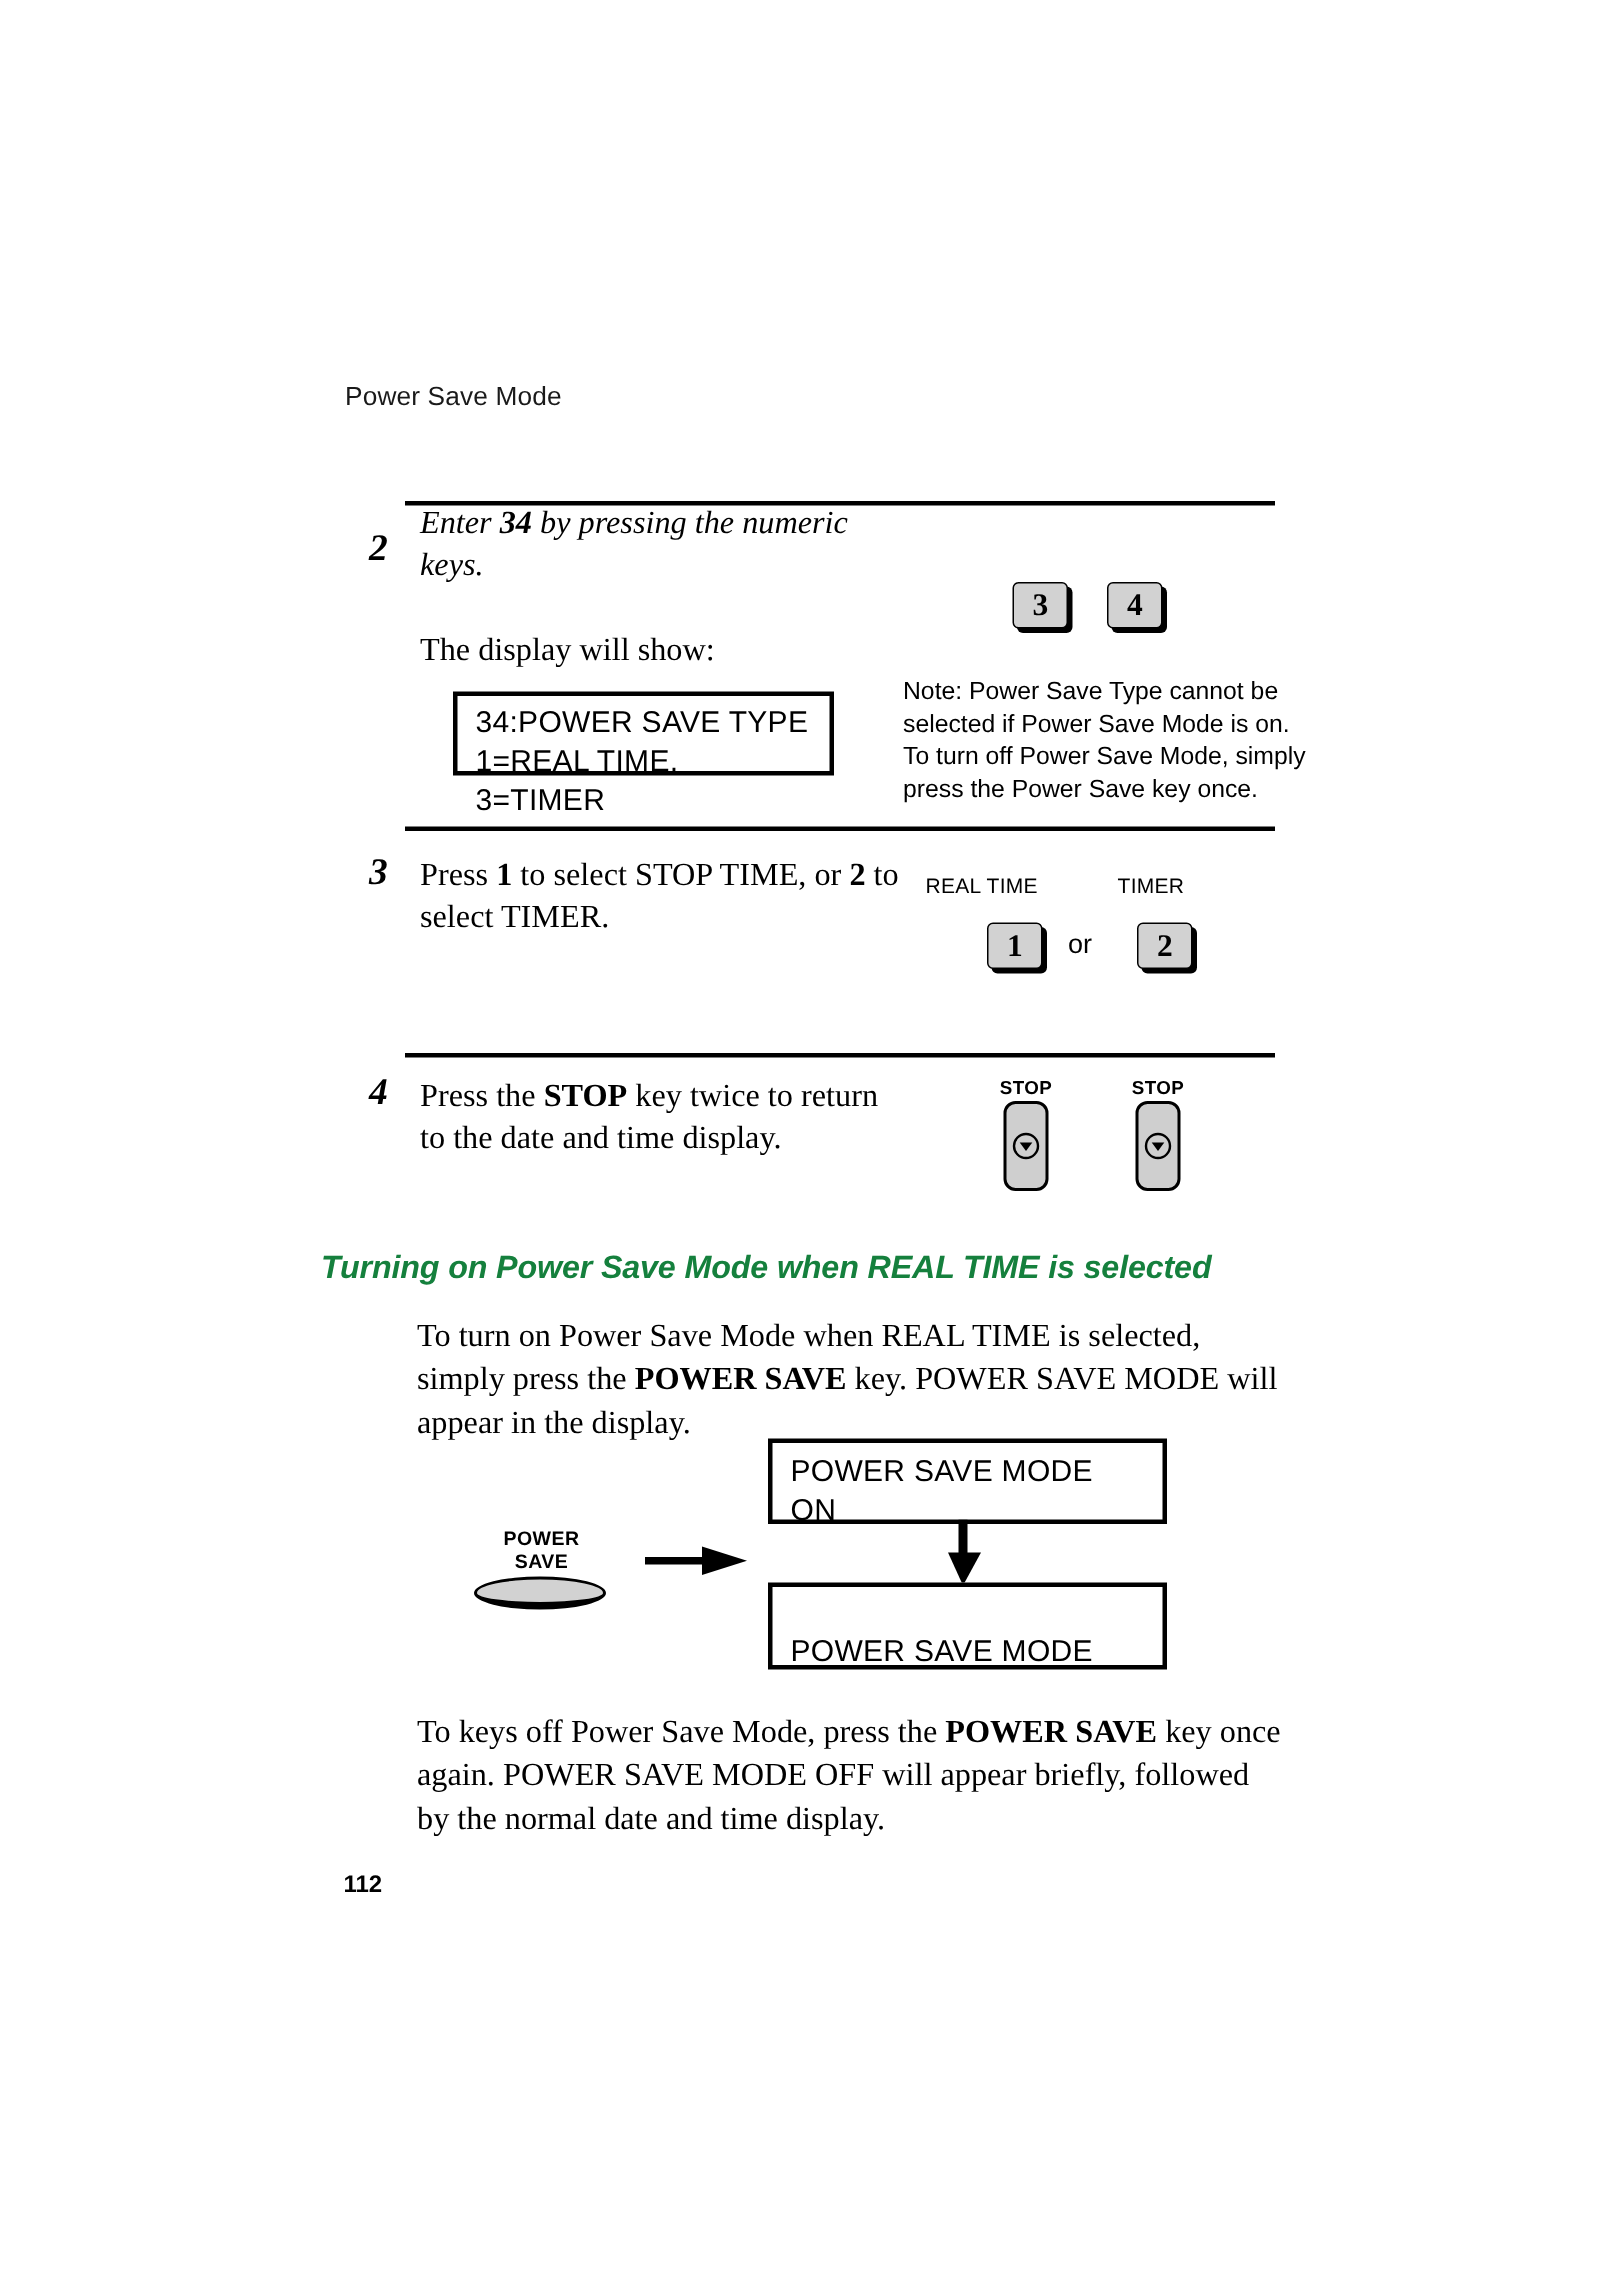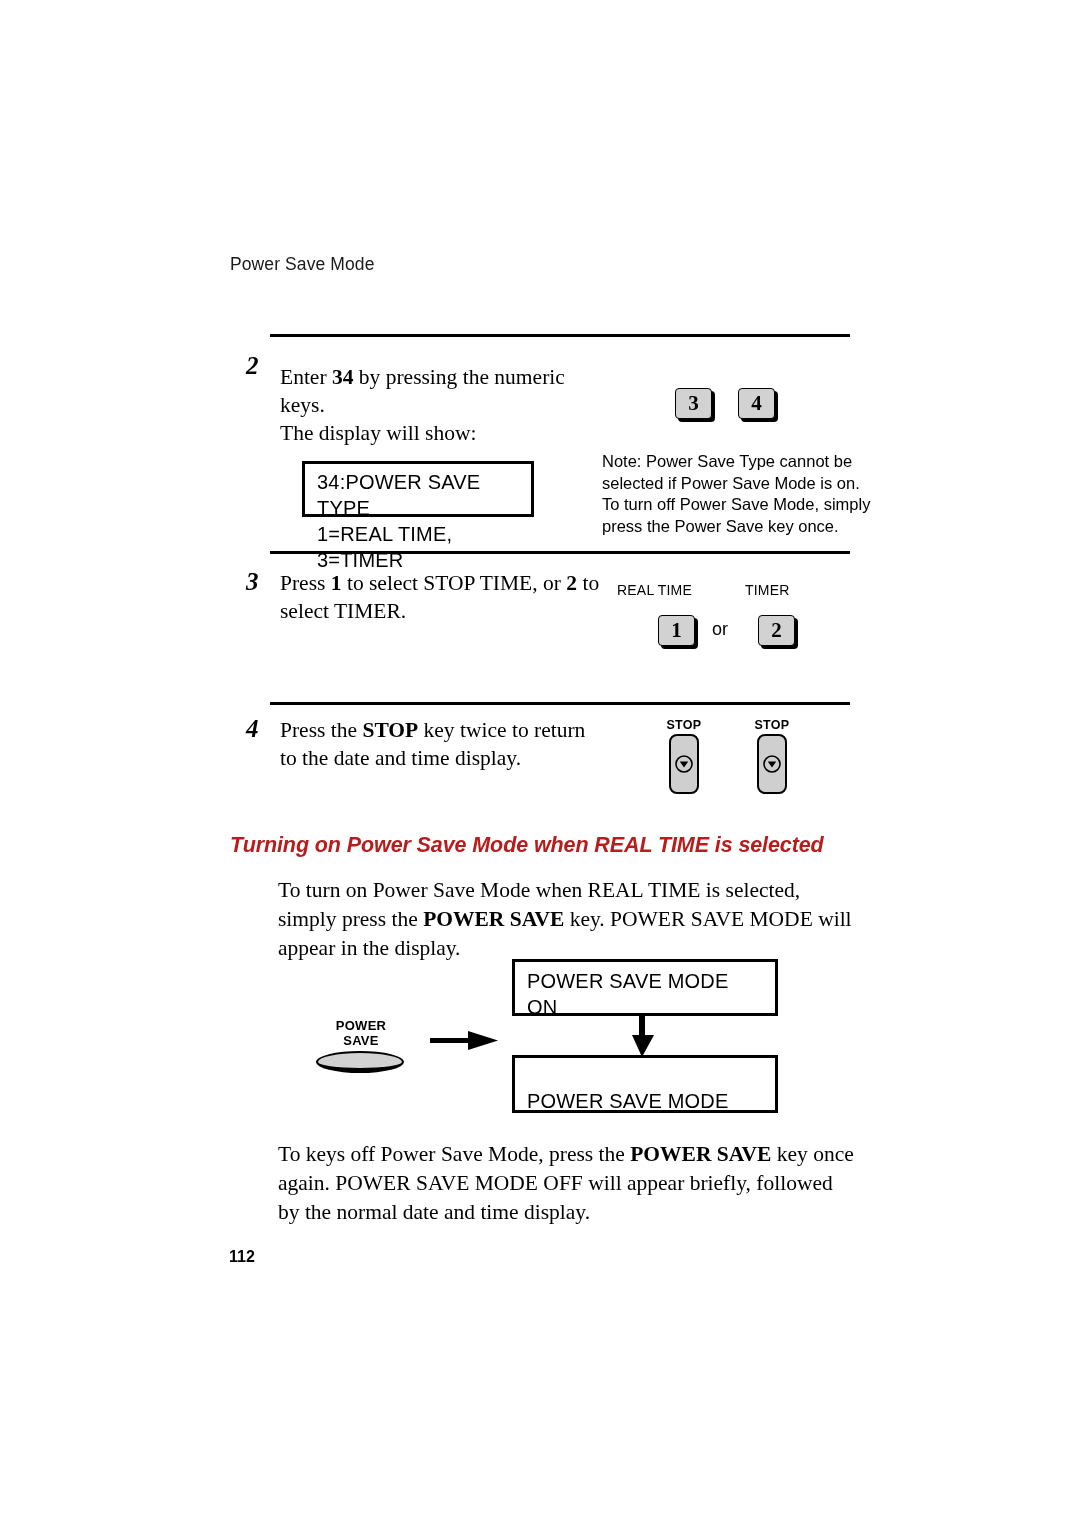--- a/index.html
+++ b/index.html
@@ -57,21 +57,21 @@
   .step-body {
     position: absolute;
     font-family: "Liberation Serif", serif;
     font-size: 21.5px;
     line-height: 28px;
     color: #000;
   }
   .step-body b { font-weight: bold; }
 
   .step2-num  { left: 246px; top: 352px; }
-  .step2-body { left: 280px; top: 363px; width: 300px; }
+  .step2-body { left: 280px; top: 334px; width: 300px; font-style: italic; }
 
   .display-intro {
     position: absolute;
     left: 280px;
     top: 421px;
     font-family: "Liberation Serif", serif;
     font-size: 21.5px;
   }
 
   .step3-num  { left: 246px; top: 568px; }
@@ -89,21 +89,21 @@
     font-family: "Liberation Sans", sans-serif;
     font-size: 20px;
     line-height: 26px;
     padding: 5px 10px 5px 12px;
     color: #000;
     letter-spacing: 0.2px;
   }
   .lcd-setting {
     left: 302px;
     top: 461px;
-    width: 232px;
+    width: 254px;
     height: 56px;
   }
   .lcd-on {
     left: 512px;
     top: 959px;
     width: 266px;
     height: 57px;
     padding-top: 6px;
   }
   .lcd-off {
@@ -192,28 +192,28 @@
     border-radius: 8px;
     display: flex;
     align-items: center;
     justify-content: center;
   }
   .stop-glyph { display: block; }
 
   
   .section-heading {
     position: absolute;
-    left: 230px;
+    left: 214px;
     top: 833px;
     font-family: "Liberation Sans", sans-serif;
     font-weight: bold;
     font-style: italic;
     font-size: 21.5px;
     letter-spacing: -0.1px;
-    color: #b91c1c;
+    color: #15803d;
   }
 
   
   .para {
     position: absolute;
     font-family: "Liberation Serif", serif;
     font-size: 21.5px;
     line-height: 29px;
     color: #000;
   }

